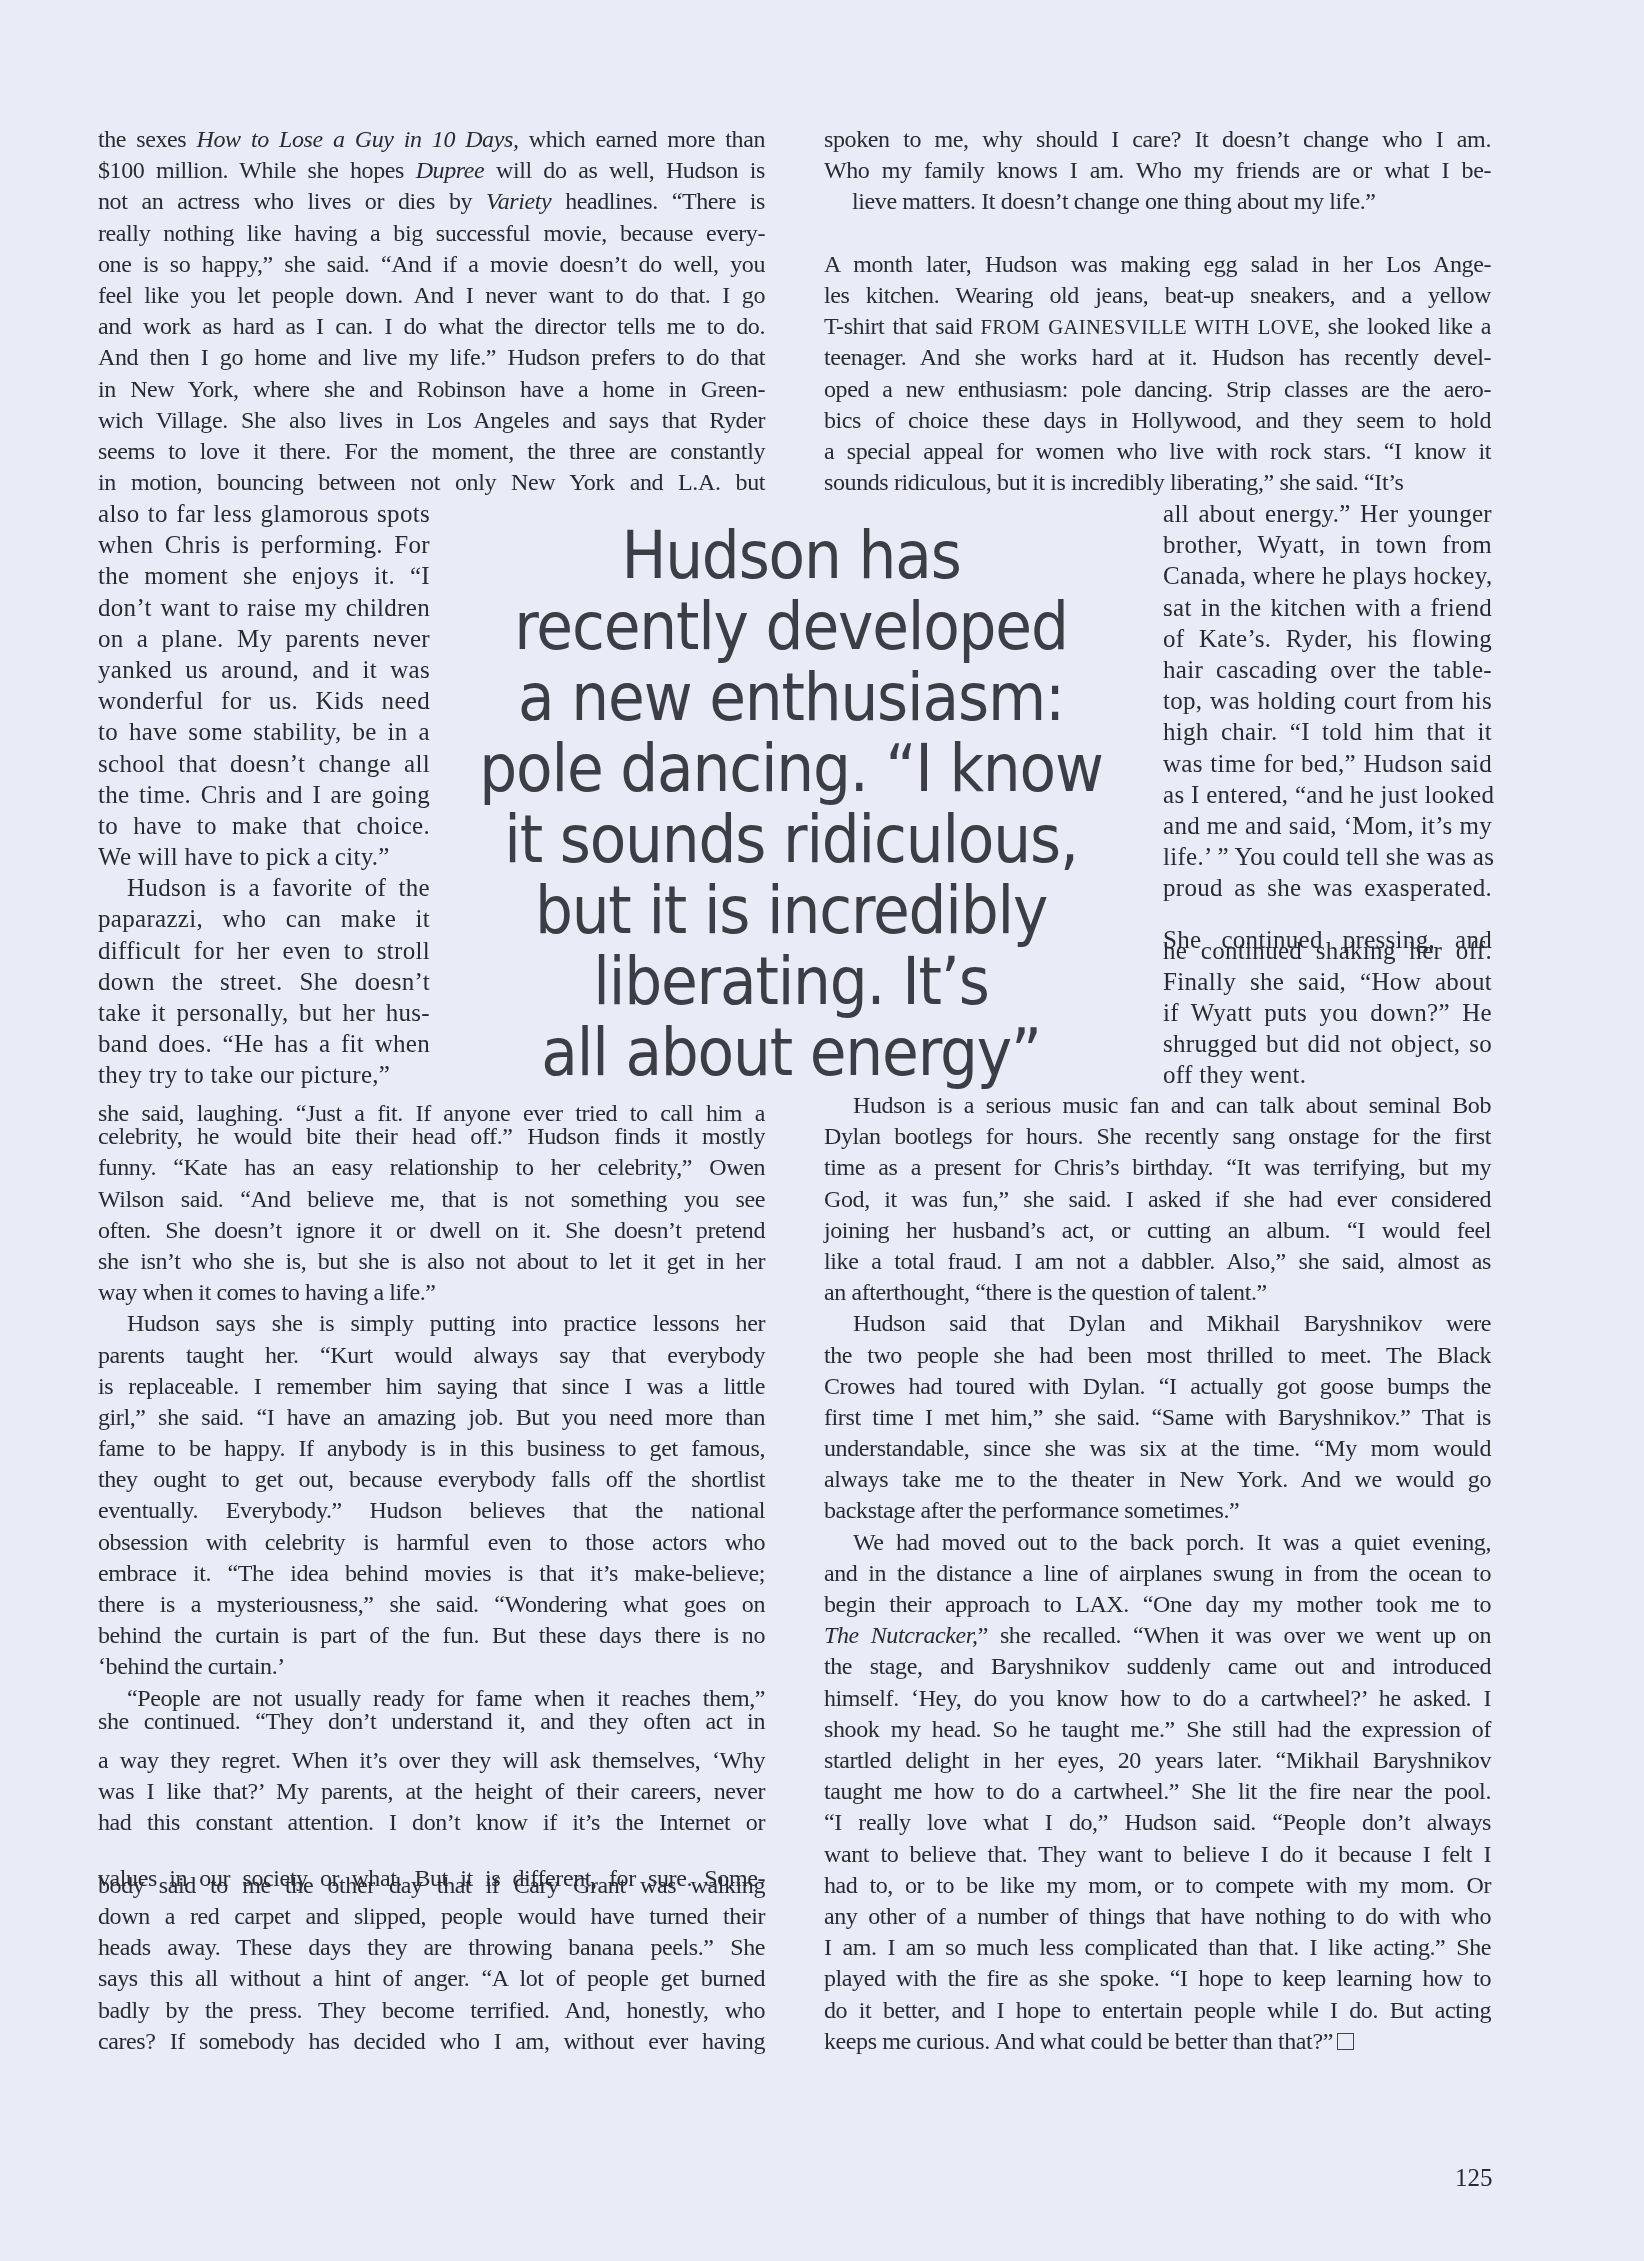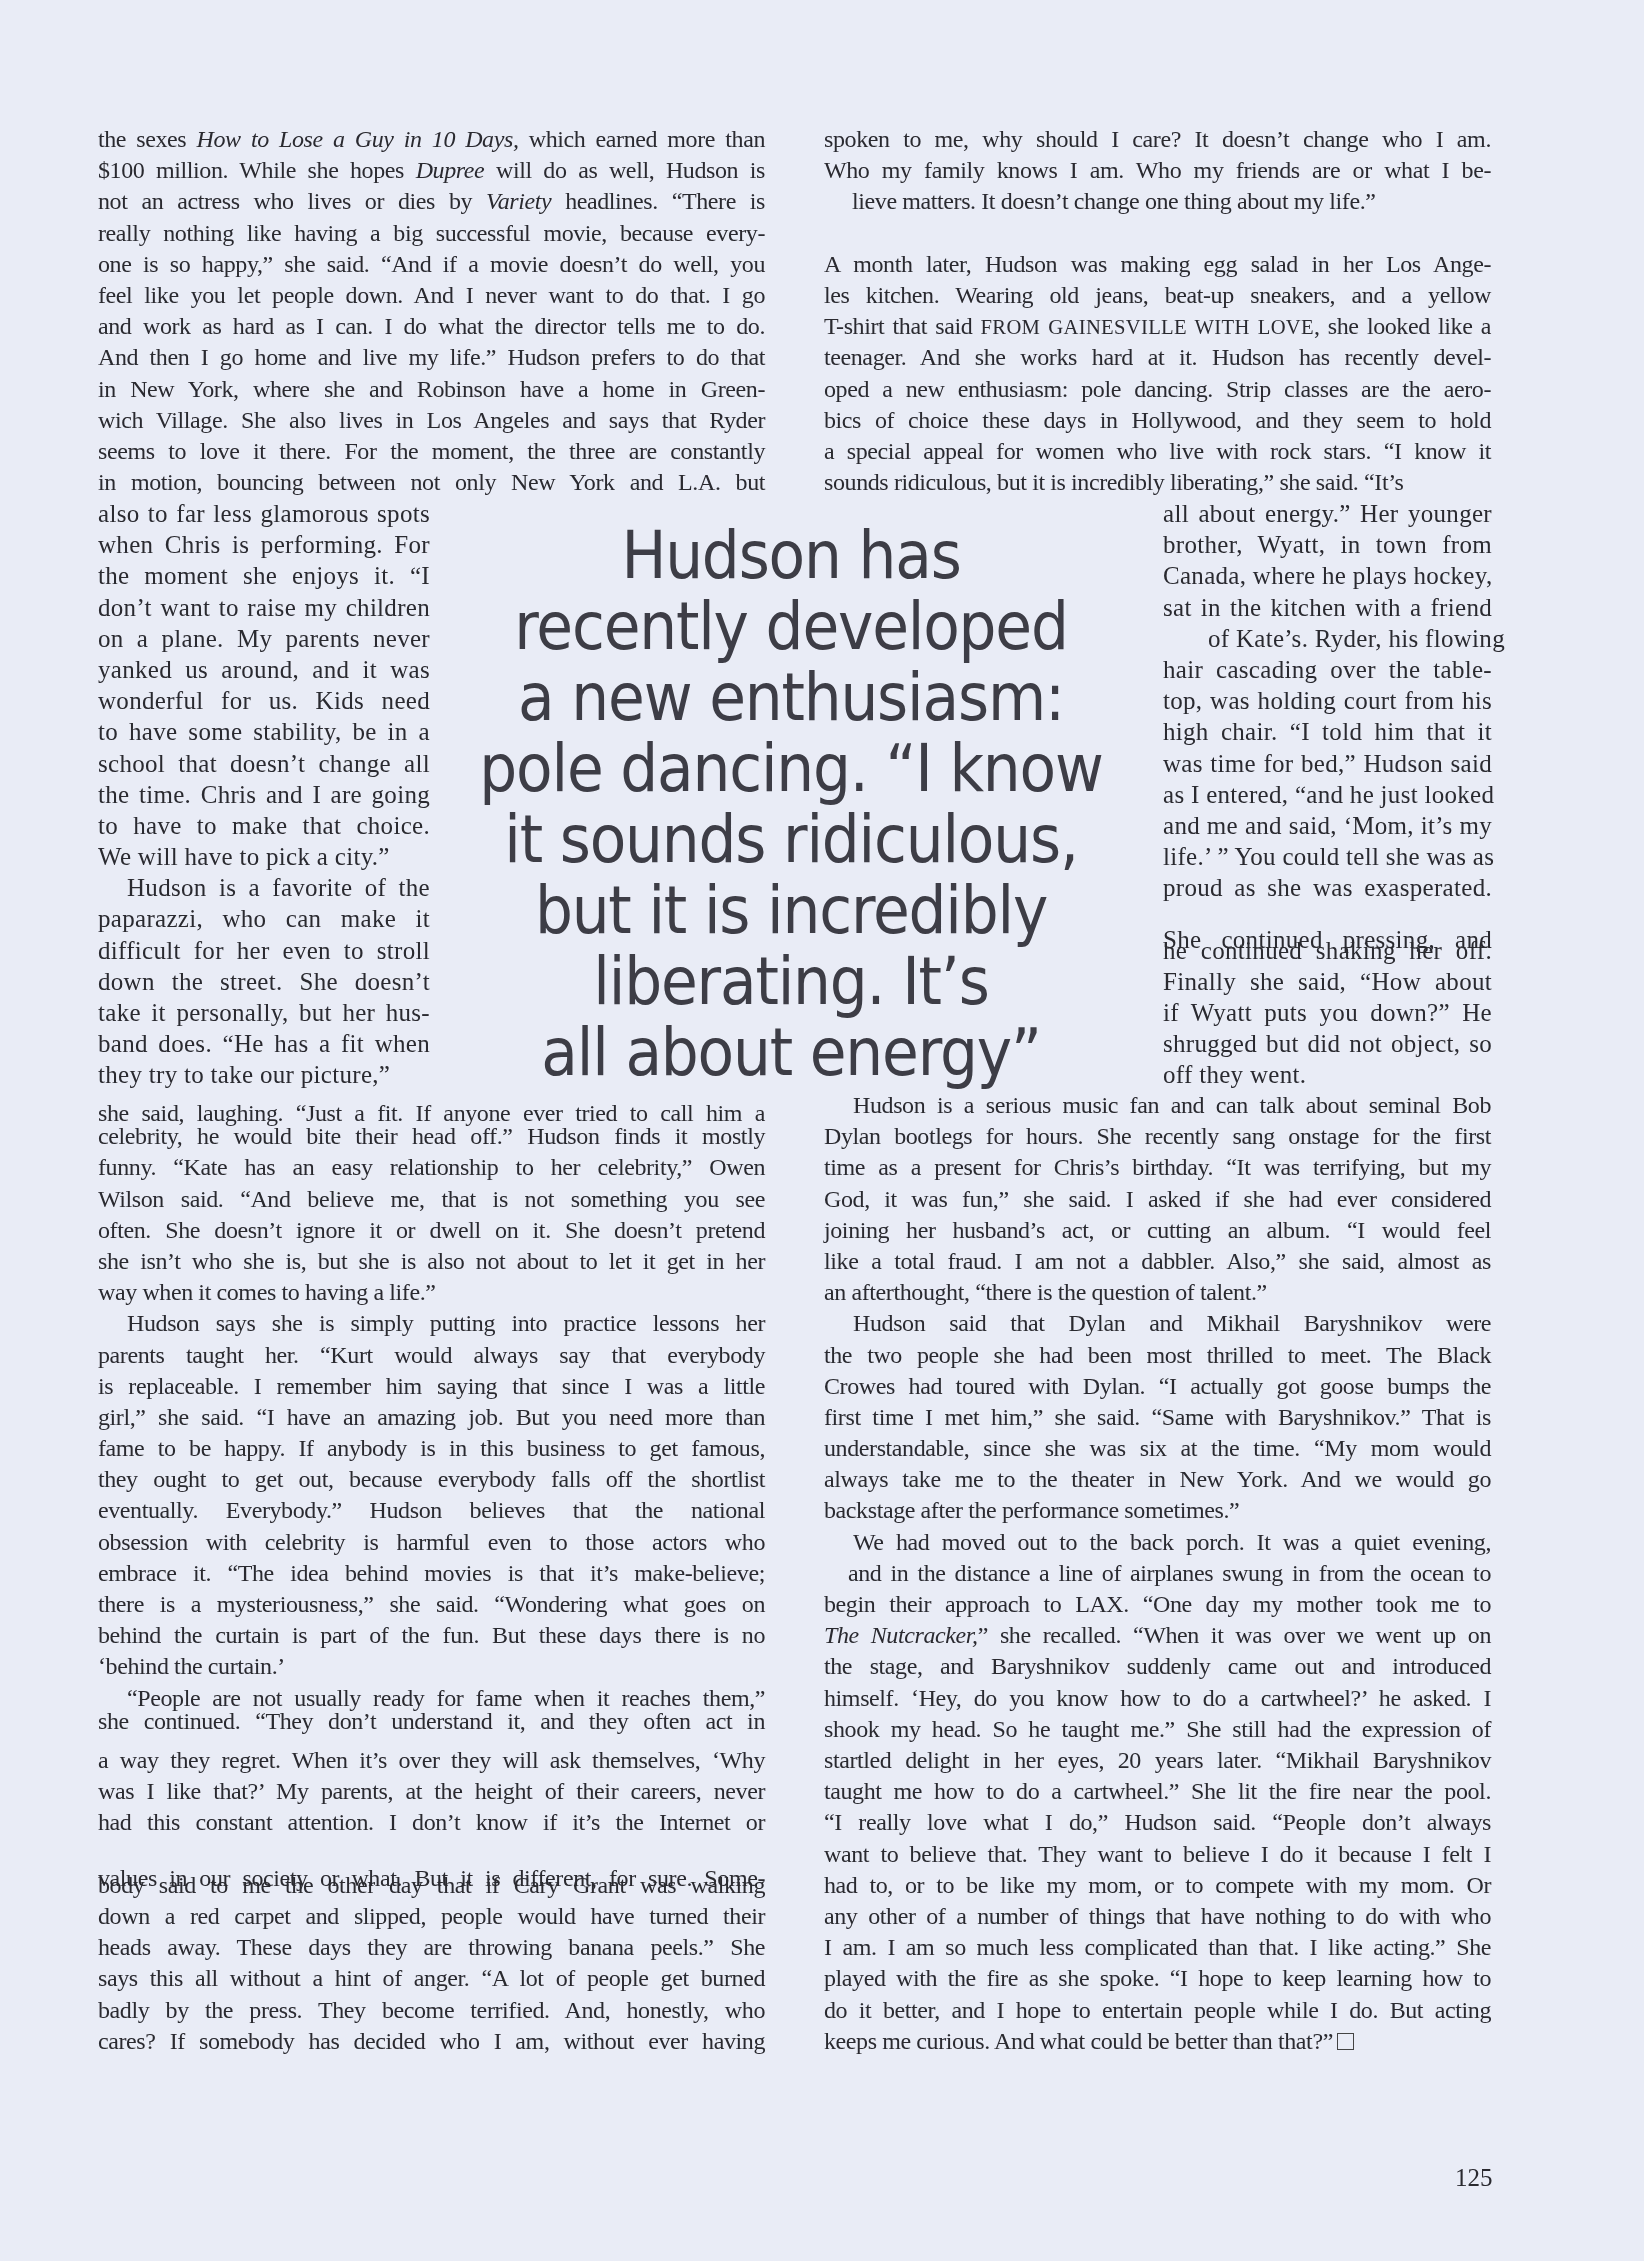--- a/index.html
+++ b/index.html
@@ -127,21 +127,21 @@
       <div class="line" style="top: 250px;">oped a new enthusiasm: pole dancing. Strip classes are the aero-</div>
       <div class="line" style="top: 281px;">bics of choice these days in Hollywood, and they seem to hold</div>
       <div class="line" style="top: 312px;">a special appeal for women who live with rock stars. “I know it</div>
       <div class="line last" style="top: 343px;">sounds ridiculous, but it is incredibly liberating,” she said. “It’s</div>
     </div>
   <div class="col narrow" id="right-narrow" style="left:1163px; top:498px; width:329px;">
       <div class="line" style="top: 0px;">all about energy.” Her younger</div>
       <div class="line" style="top: 31px;">brother, Wyatt, in town from</div>
       <div class="line" style="top: 62px;">Canada, where he plays hockey,</div>
       <div class="line" style="top: 94px;">sat in the kitchen with a friend</div>
-      <div class="line" style="top: 125px; margin-left: 45px;">of Kate’s. Ryder, his flowing</div>
+      <div class="line" style="top: 125px;">of Kate’s. Ryder, his flowing</div>
       <div class="line" style="top: 156px;">hair cascading over the table-</div>
       <div class="line" style="top: 187px;">top, was holding court from his</div>
       <div class="line" style="top: 218px;">high chair. “I told him that it</div>
       <div class="line" style="top: 250px;">was time for bed,” Hudson said</div>
       <div class="line" style="top: 281px;">as I entered, “and he just looked</div>
       <div class="line" style="top: 312px;">and me and said, ‘Mom, it’s my</div>
       <div class="line" style="top: 343px;">life.’ ” You could tell she was as</div>
       <div class="line" style="top: 374px;">proud as she was exasperated.</div>
       <div class="line" style="top: 426px;">She continued pressing, and</div>
       <div class="line" style="top: 437px;">he continued shaking her off.</div>
@@ -159,21 +159,21 @@
       <div class="line" style="top: 156px;">like a total fraud. I am not a dabbler. Also,” she said, almost as</div>
       <div class="line last" style="top: 187px;">an afterthought, “there is the question of talent.”</div>
       <div class="line indent" style="top: 218px;">Hudson said that Dylan and Mikhail Baryshnikov were</div>
       <div class="line" style="top: 250px;">the two people she had been most thrilled to meet. The Black</div>
       <div class="line" style="top: 281px;">Crowes had toured with Dylan. “I actually got goose bumps the</div>
       <div class="line" style="top: 312px;">first time I met him,” she said. “Same with Baryshnikov.” That is</div>
       <div class="line" style="top: 343px;">understandable, since she was six at the time. “My mom would</div>
       <div class="line" style="top: 374px;">always take me to the theater in New York. And we would go</div>
       <div class="line last" style="top: 405px;">backstage after the performance sometimes.”</div>
       <div class="line indent" style="top: 437px;">We had moved out to the back porch. It was a quiet evening,</div>
-      <div class="line" style="top: 468px; margin-left: 24px;">and in the distance a line of airplanes swung in from the ocean to</div>
+      <div class="line" style="top: 468px;">and in the distance a line of airplanes swung in from the ocean to</div>
       <div class="line" style="top: 499px;">begin their approach to LAX. “One day my mother took me to</div>
       <div class="line" style="top: 530px;"><em>The Nutcracker,</em>” she recalled. “When it was over we went up on</div>
       <div class="line" style="top: 561px;">the stage, and Baryshnikov suddenly came out and introduced</div>
       <div class="line" style="top: 593px;">himself. ‘Hey, do you know how to do a cartwheel?’ he asked. I</div>
       <div class="line" style="top: 624px;">shook my head. So he taught me.” She still had the expression of</div>
       <div class="line" style="top: 655px;">startled delight in her eyes, 20 years later. “Mikhail Baryshnikov</div>
       <div class="line" style="top: 686px;">taught me how to do a cartwheel.” She lit the fire near the pool.</div>
       <div class="line" style="top: 717px;">“I really love what I do,” Hudson said. “People don’t always</div>
       <div class="line" style="top: 749px;">want to believe that. They want to believe I do it because I felt I</div>
       <div class="line" style="top: 780px;">had to, or to be like my mom, or to compete with my mom. Or</div>

